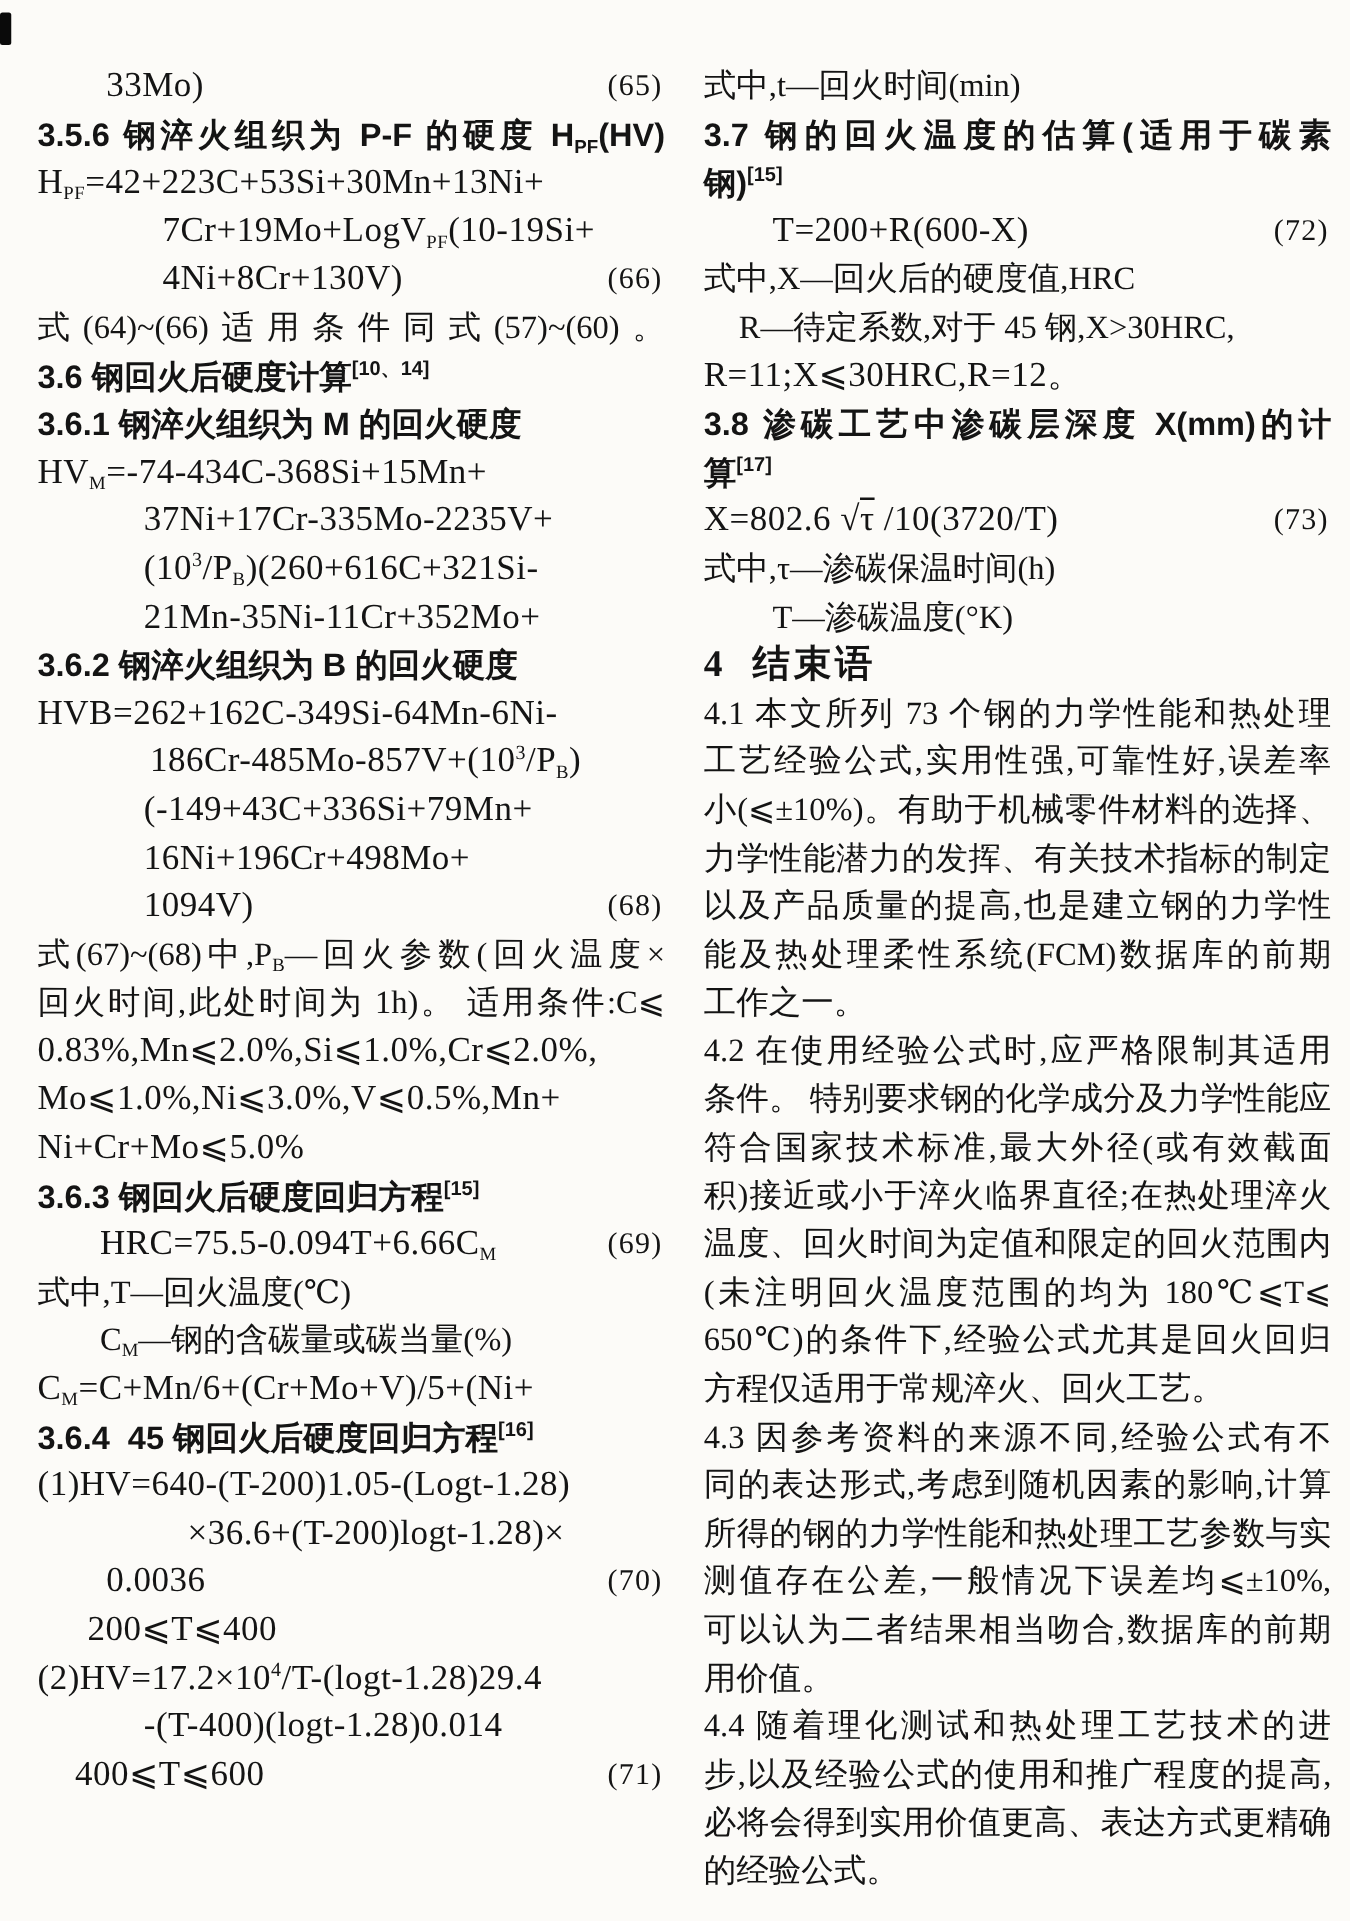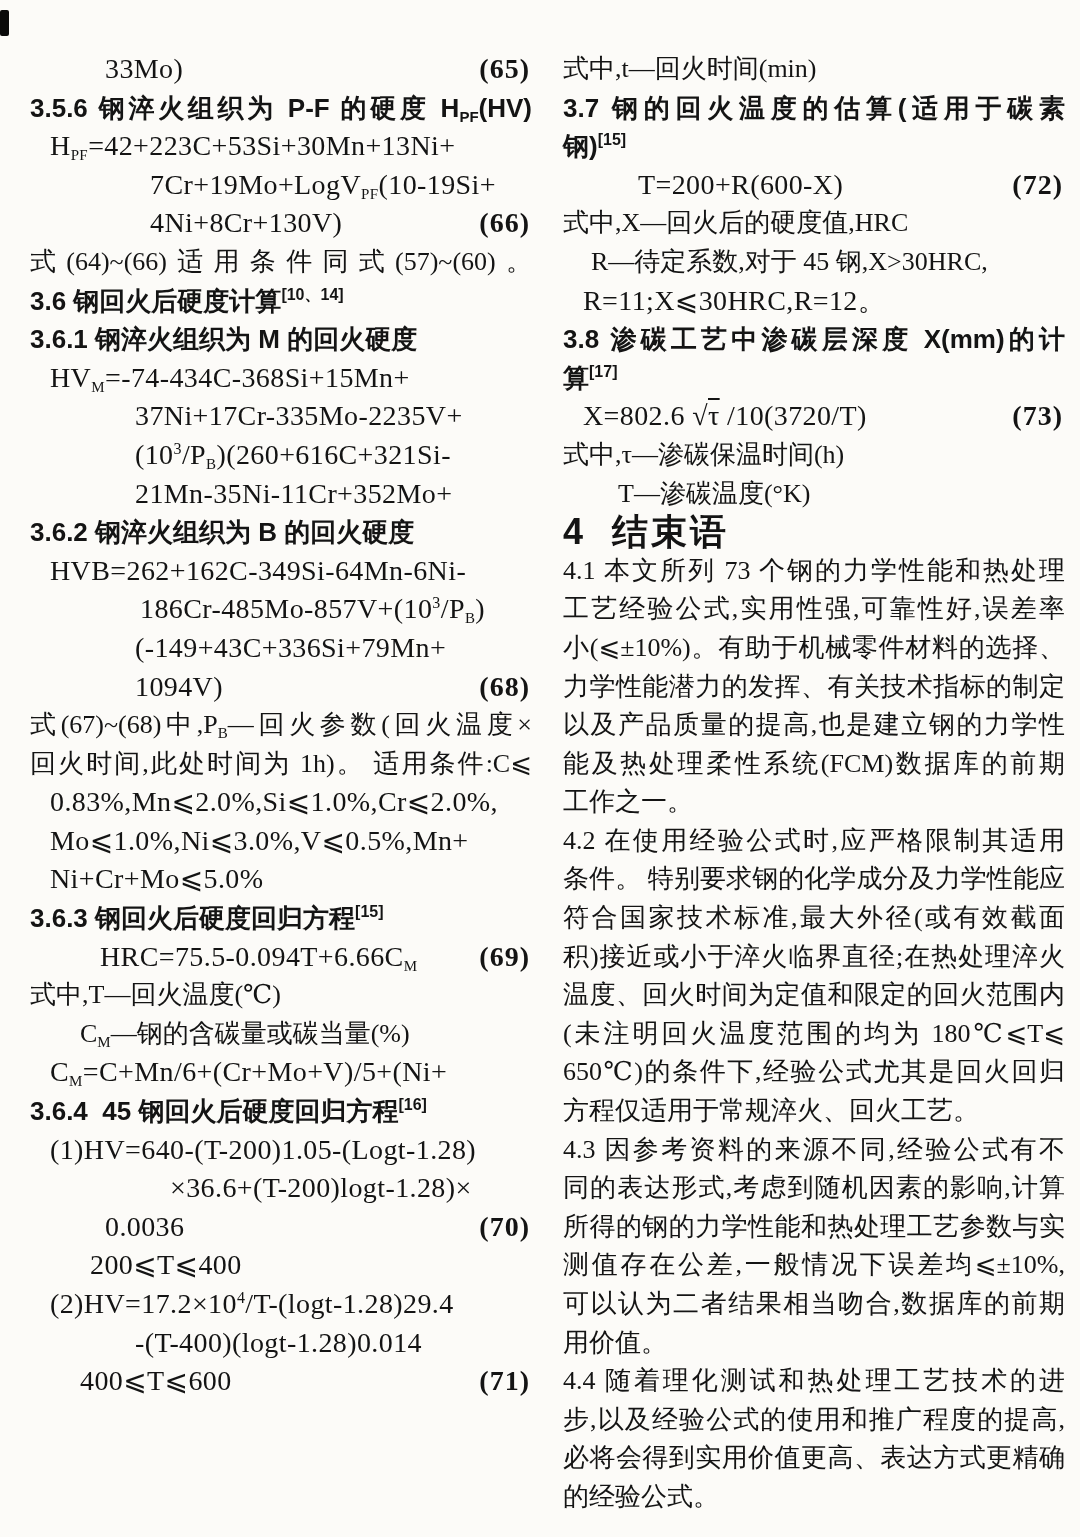--- a/index.html
+++ b/index.html
@@ -23,27 +23,27 @@
     position:relative;height:38.6px;line-height:38.6px;
     font-size:28px;white-space:pre;
   }
   .line.j{
     white-space:normal;
     text-align:justify;
     text-align-last:justify;
     text-justify:inter-character;
   }
   .body{font-size:26px;}
-  .formula{font-size:28px;letter-spacing:0.4px;margin-left:20px;}
+  .formula{font-size:28px;letter-spacing:0.4px;}
   .heading,.heading-big{
     font-family:"Liberation Sans","DejaVu Sans",sans-serif;
     font-weight:bold;font-size:26px;
   }
-  .heading-big{font-size:36px;letter-spacing:3px;}
-  .eq{position:absolute;right:2px;top:0;font-size:28px;letter-spacing:1px;font-family:"Liberation Serif","DejaVu Serif",serif;font-weight:bold;}
+  .heading-big{font-size:30px;letter-spacing:3px;font-family:Liberation Serif, serif;}
+  .eq{position:absolute;right:2px;top:0;font-size:24px;letter-spacing:1px;font-family:"Liberation Serif","DejaVu Serif",serif;font-weight:normal;}
   sub{font-size:15px;vertical-align:-5px;line-height:0;}
   sup{font-size:16px;vertical-align:10px;line-height:0;text-align:center;}
   .rad{text-decoration:overline;}
 </style>
 </head>
 <body>
 
 <div class="page">
   <div class="artifact"></div>
   <div class="col" id="col-left">
@@ -56,20 +56,21 @@
       <div class="line heading"><span>3.6 钢回火后硬度计算</span><sup>[10、14]</sup></div>
       <div class="line heading"><span>3.6.1 钢淬火组织为 M 的回火硬度</span></div>
       <div class="line formula"><span>HV</span><sub>M</sub><span>=-74-434C-368Si+15Mn+</span></div>
       <div class="line formula" style="padding-left: 85px;"><span>37Ni+17Cr-335Mo-2235V+</span></div>
       <div class="line formula" style="padding-left: 85px;"><span>(10</span><sup>3</sup><span>/P</span><sub>B</sub><span>)(260+616C+321Si-</span></div>
       <div class="line formula" style="padding-left: 85px;"><span>21Mn-35Ni-11Cr+352Mo+</span></div>
       <div class="line heading"><span>3.6.2 钢淬火组织为 B 的回火硬度</span></div>
       <div class="line formula"><span>HVB=262+162C-349Si-64Mn-6Ni-</span></div>
       <div class="line formula" style="padding-left: 90px;"><span>186Cr-485Mo-857V+(10</span><sup>3</sup><span>/P</span><sub>B</sub><span>)</span></div>
       <div class="line formula" style="padding-left: 85px;"><span>(-149+43C+336Si+79Mn+</span></div>
+      <div class="line formula" style="padding-left: 85px;"><span>16Ni+196Cr+498Mo+</span></div>
       <div class="line formula" style="padding-left: 85px;"><span>1094V)</span><span class="eq">(68)</span></div>
       <div class="line body j"><span>式(67)~(68)中,P</span><sub>B</sub><span>—回火参数(回火温度×</span></div>
       <div class="line body j"><span>回火时间,此处时间为 1h)。 适用条件:C⩽</span></div>
       <div class="line formula"><span>0.83%,Mn⩽2.0%,Si⩽1.0%,Cr⩽2.0%,</span></div>
       <div class="line formula"><span>Mo⩽1.0%,Ni⩽3.0%,V⩽0.5%,Mn+</span></div>
       <div class="line formula"><span>Ni+Cr+Mo⩽5.0%</span></div>
       <div class="line heading"><span>3.6.3 钢回火后硬度回归方程</span><sup>[15]</sup></div>
       <div class="line formula" style="padding-left: 50px;"><span>HRC=75.5-0.094T+6.66C</span><sub>M</sub><span class="eq">(69)</span></div>
       <div class="line body"><span>式中,T—回火温度(℃)</span></div>
       <div class="line body" style="padding-left: 50px;"><span>C</span><sub>M</sub><span>—钢的含碳量或碳当量(%)</span></div>

